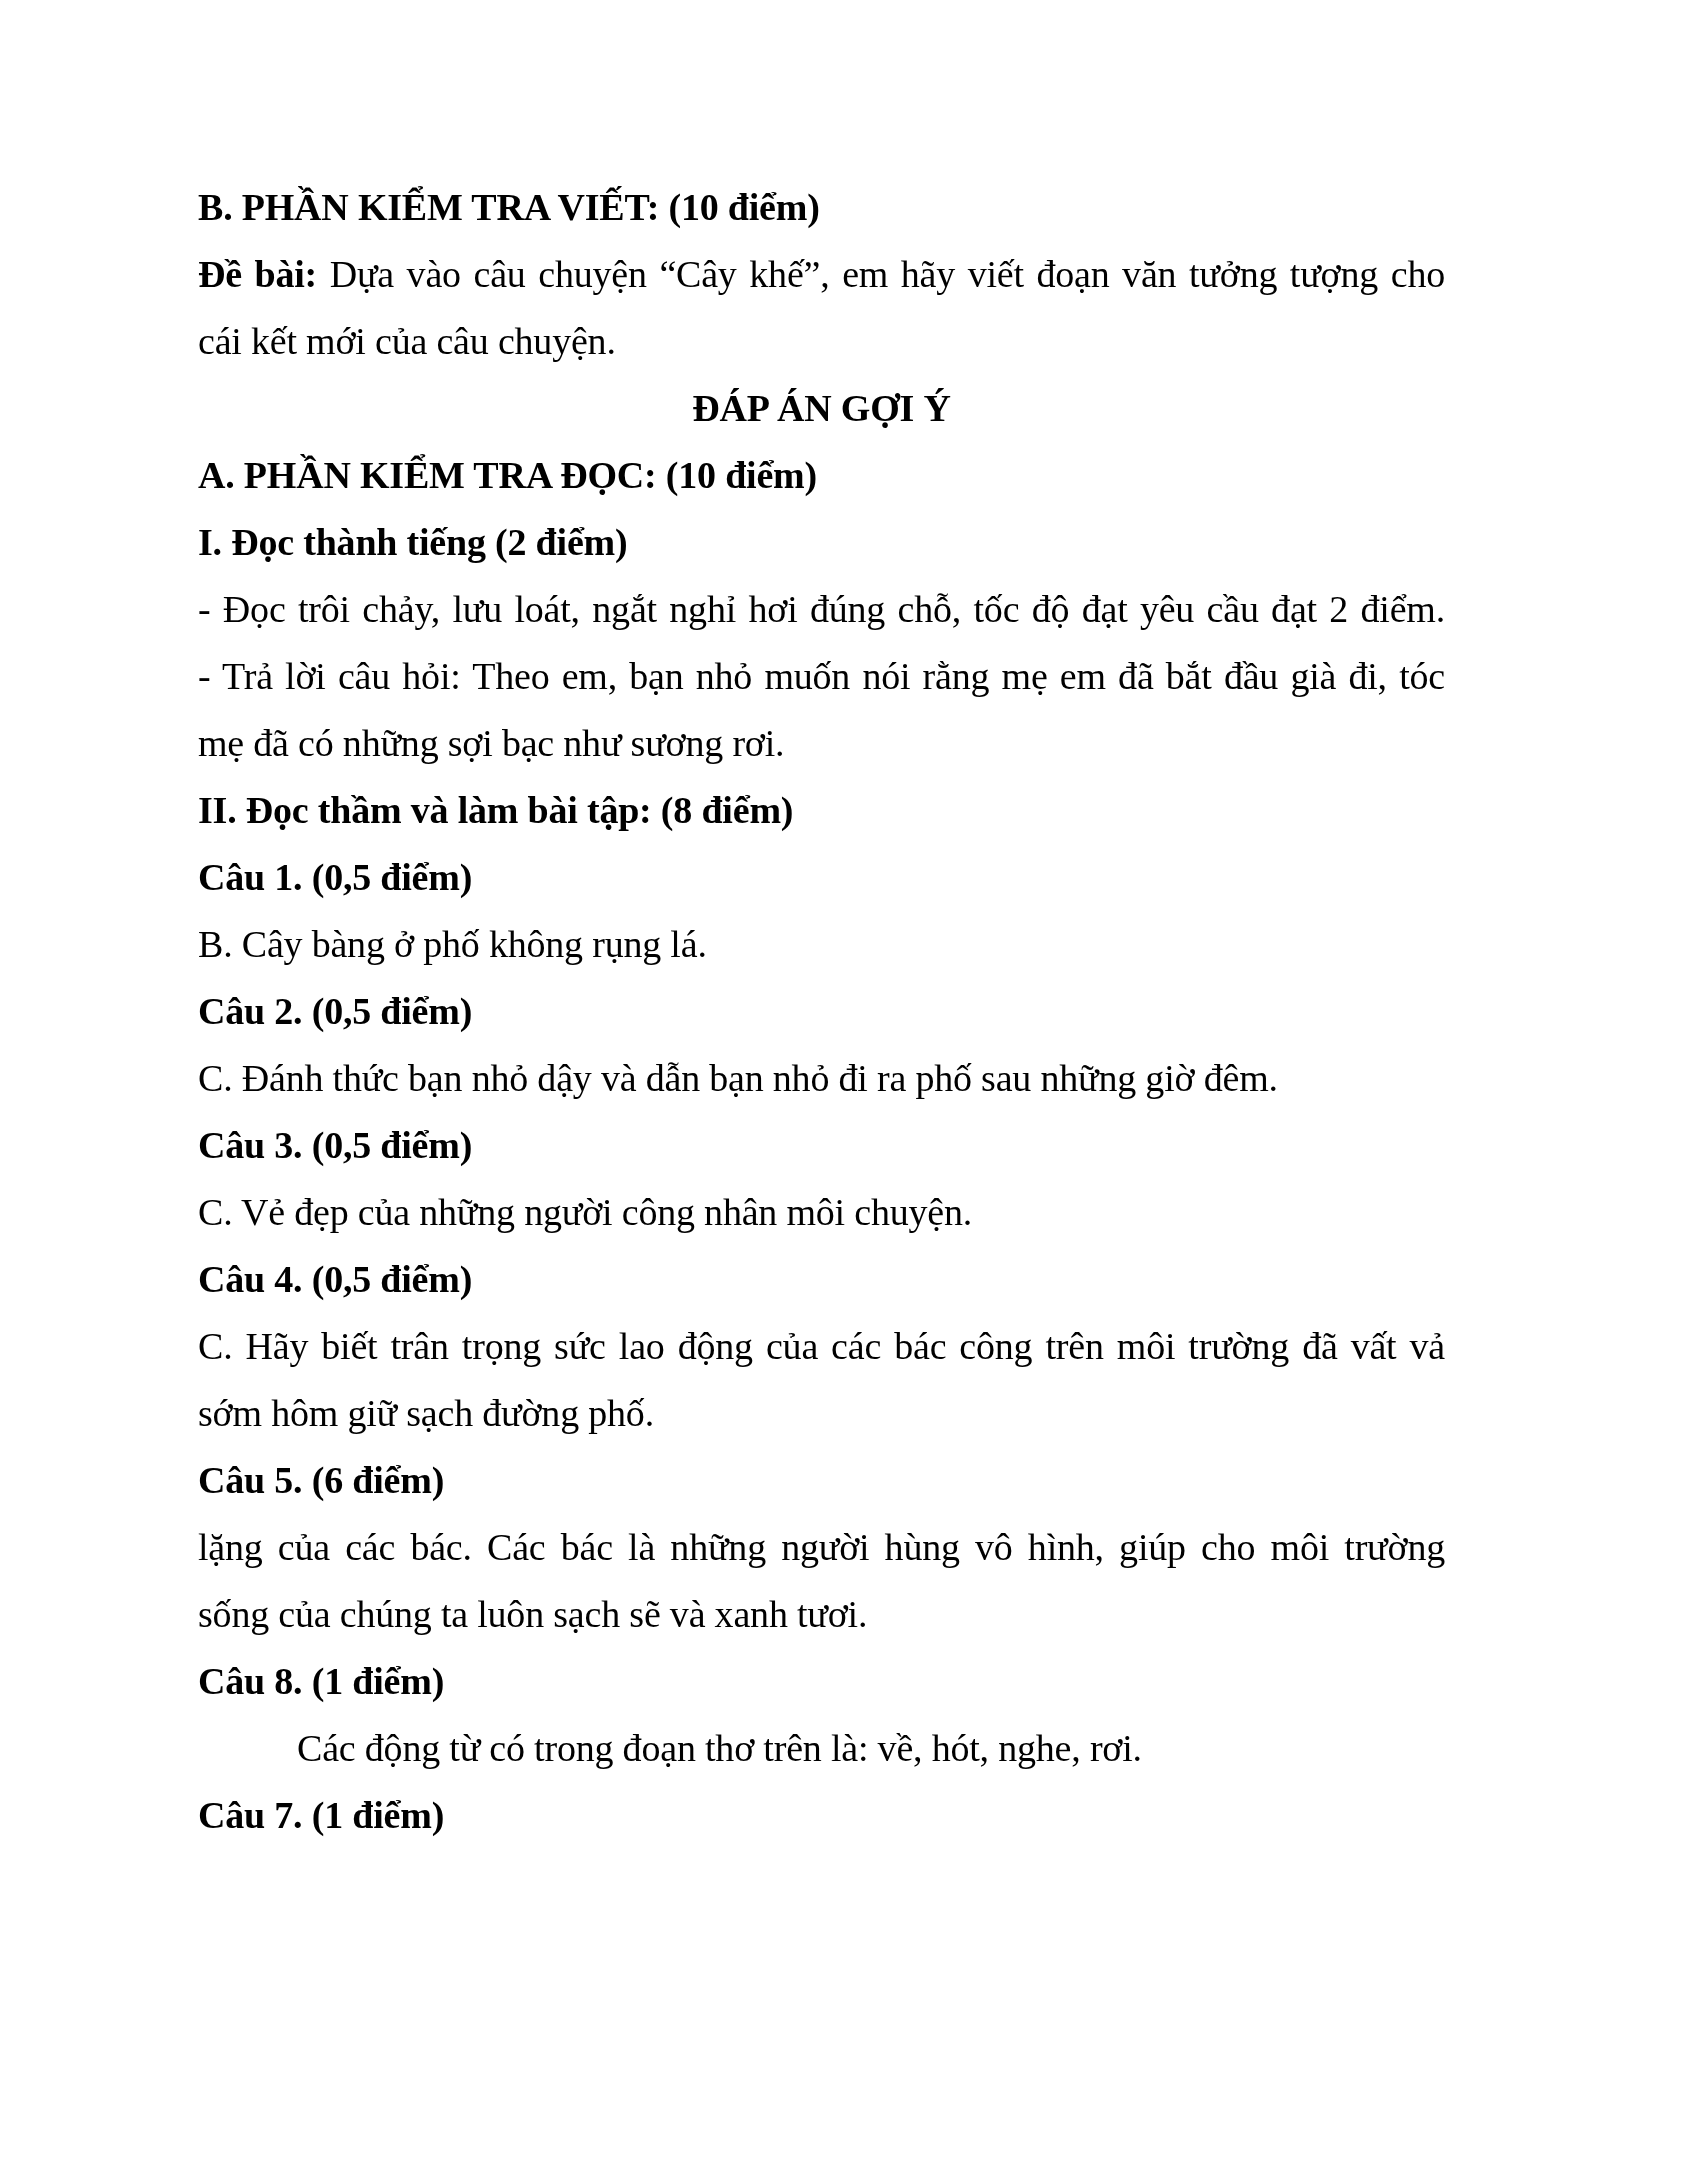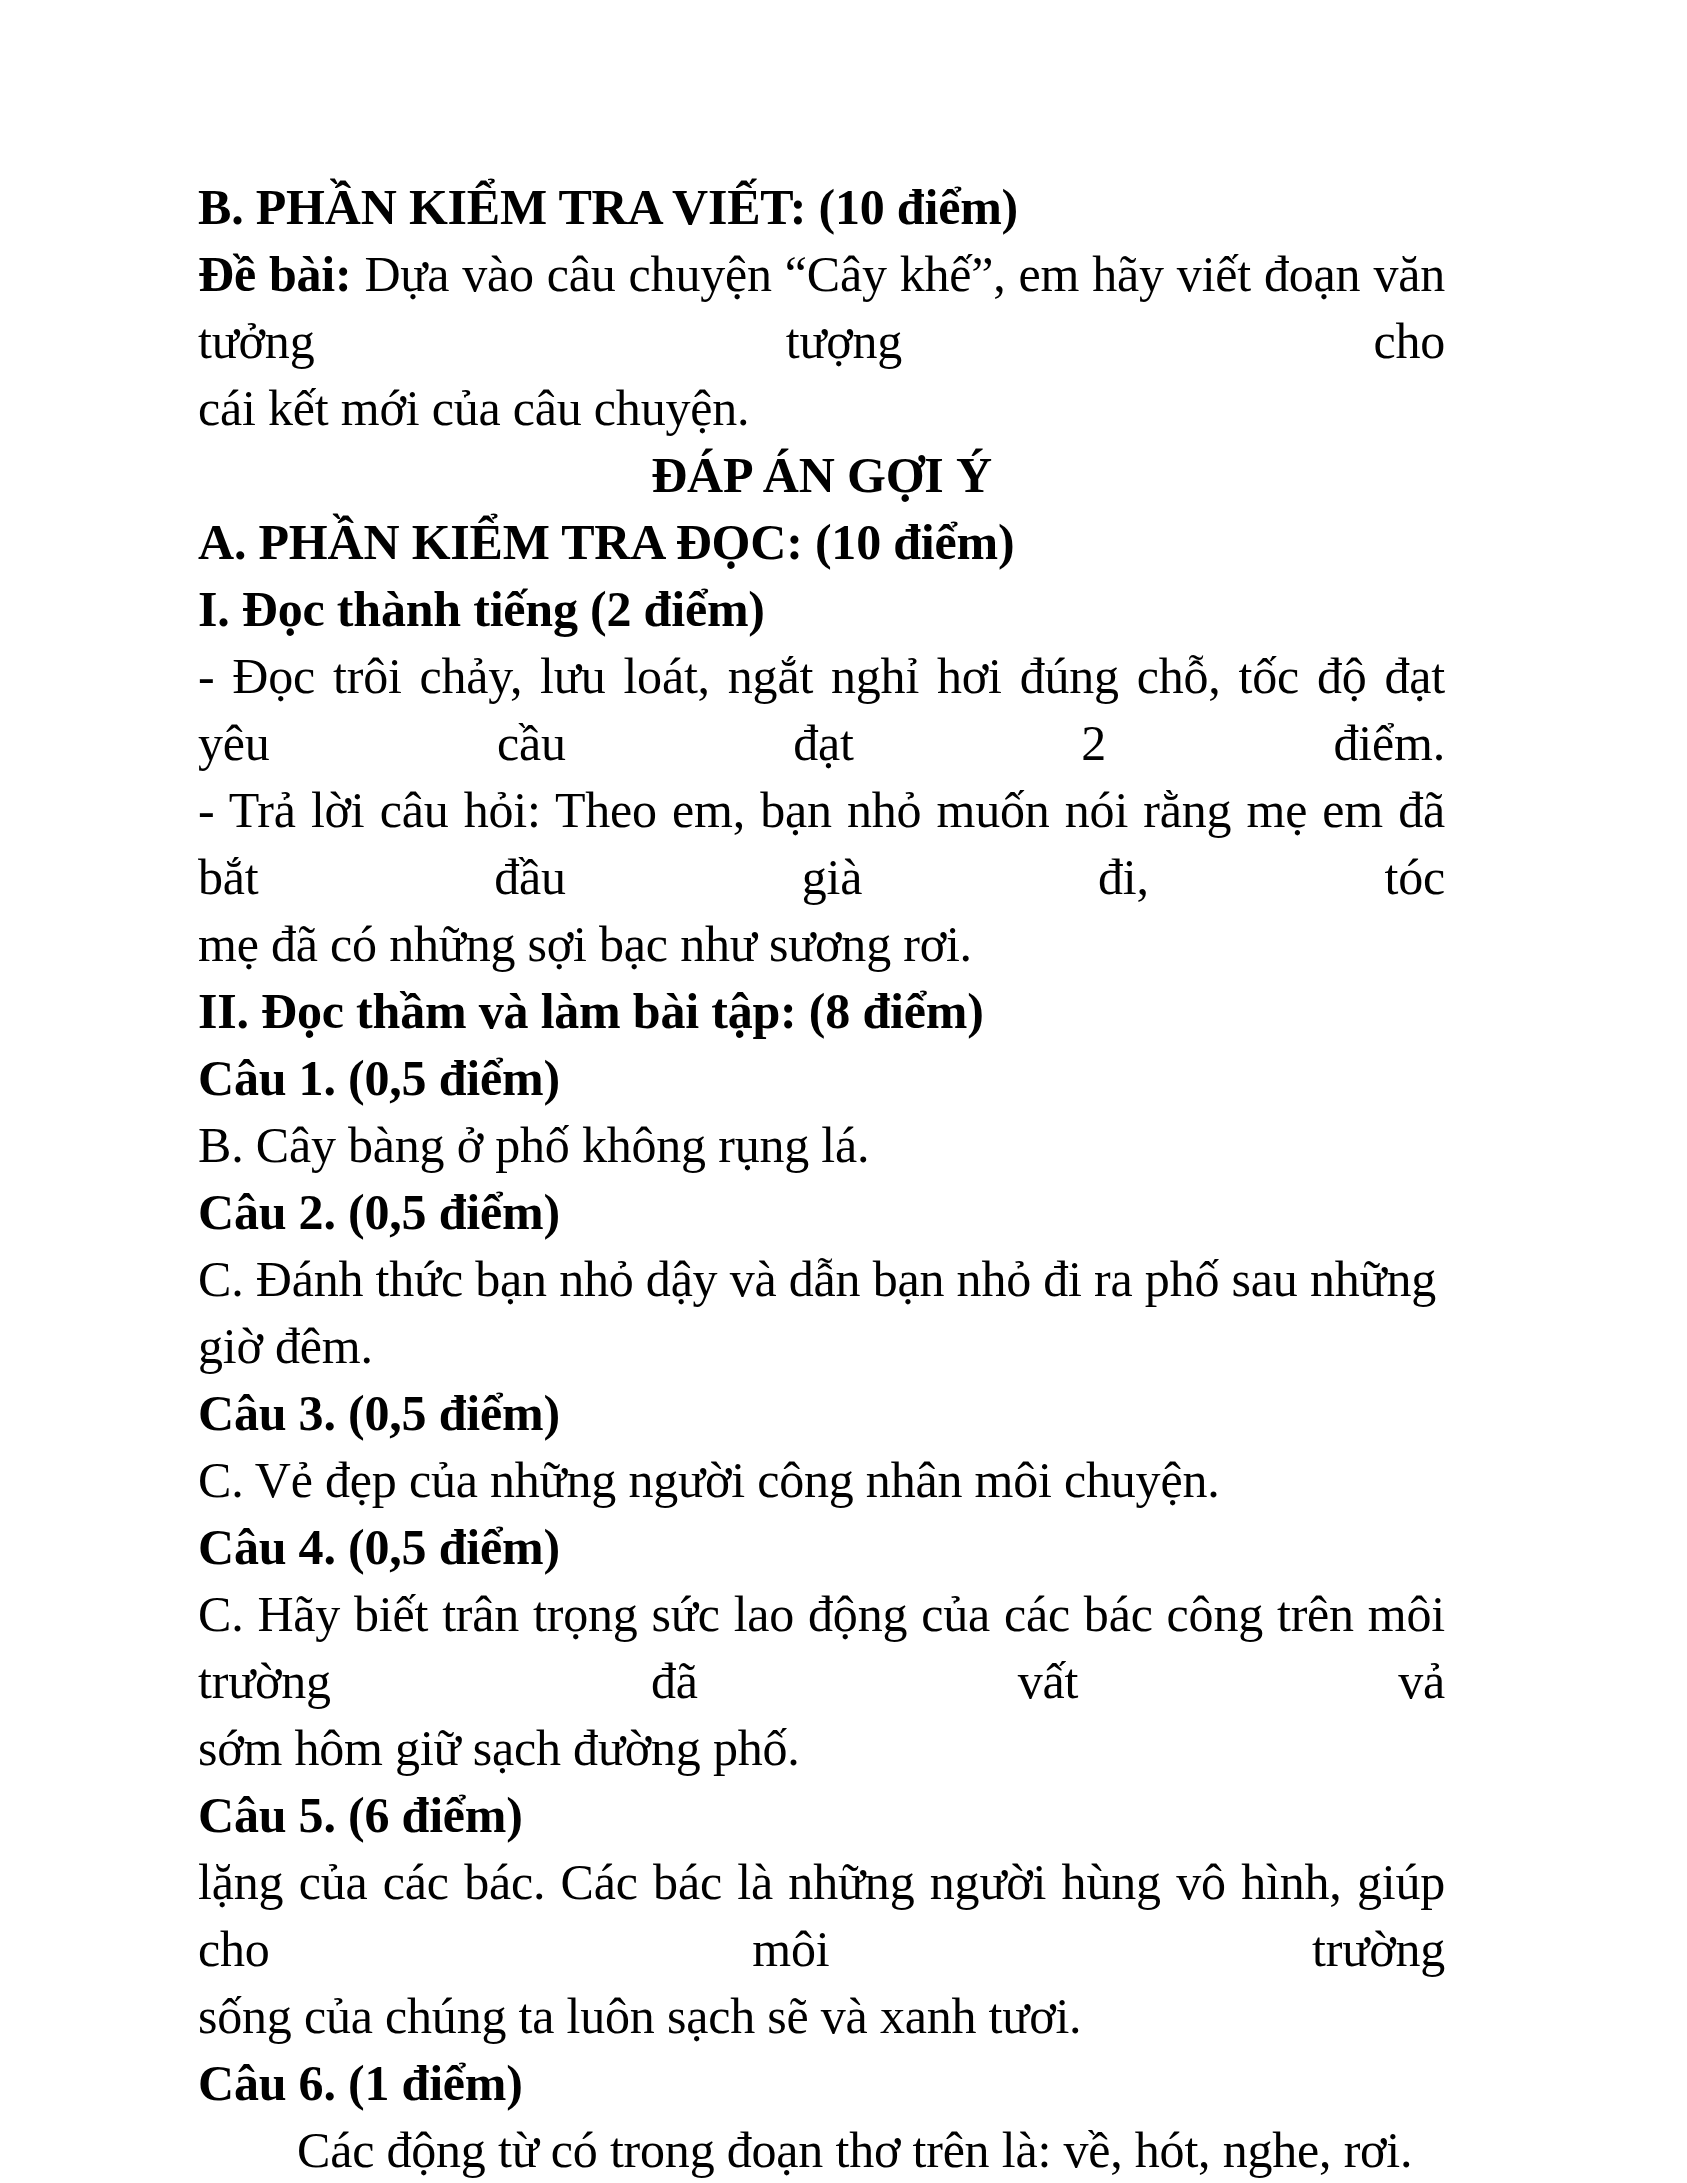--- a/index.html
+++ b/index.html
@@ -7,21 +7,21 @@
     padding: 0;
     background: #ffffff;
   }
   .page {
     position: relative;
     width: 1687px;
     height: 2183px;
     background: #ffffff;
     color: #000000;
     font-family: "Liberation Serif", "DejaVu Serif", serif;
-    font-size: 50px;
+    font-size: 38px;
     line-height: 67px;
     letter-spacing: -0.2px;
     overflow: hidden;
   }
   .content {
     padding: 174px 242px 0 198px;
   }
   .line {
     text-align: left;
     white-space: normal;
@@ -60,18 +60,18 @@
       <div class="line left"><span class="b">Câu 2. (0,5 điểm)</span></div>
       <div class="line left"><span class="">C. Đánh thức bạn nhỏ dậy và dẫn bạn nhỏ đi ra phố sau những giờ đêm.</span></div>
       <div class="line left"><span class="b">Câu 3. (0,5 điểm)</span></div>
       <div class="line left"><span class="">C. Vẻ đẹp của những người công nhân môi chuyện.</span></div>
       <div class="line left"><span class="b">Câu 4. (0,5 điểm)</span></div>
       <div class="line justify"><span class="">C. Hãy biết trân trọng sức lao động của các bác công trên môi trường đã vất vả</span></div>
       <div class="line left"><span class="">sớm hôm giữ sạch đường phố.</span></div>
       <div class="line left"><span class="b">Câu 5. (6 điểm)</span></div>
       <div class="line justify"><span class="">lặng của các bác. Các bác là những người hùng vô hình, giúp cho môi trường</span></div>
       <div class="line left"><span class="">sống của chúng ta luôn sạch sẽ và xanh tươi.</span></div>
-      <div class="line left"><span class="b">Câu 6. (1 điểm)</span></div>
+      <div class="line left"><span class="b">Câu 8. (1 điểm)</span></div>
       <div class="line left indent"><span class="">Các động từ có trong đoạn thơ trên là: về, hót, nghe, rơi.</span></div>
       <div class="line left"><span class="b">Câu 7. (1 điểm)</span></div>
     </div>
 </div>
 
 
 </body></html>

